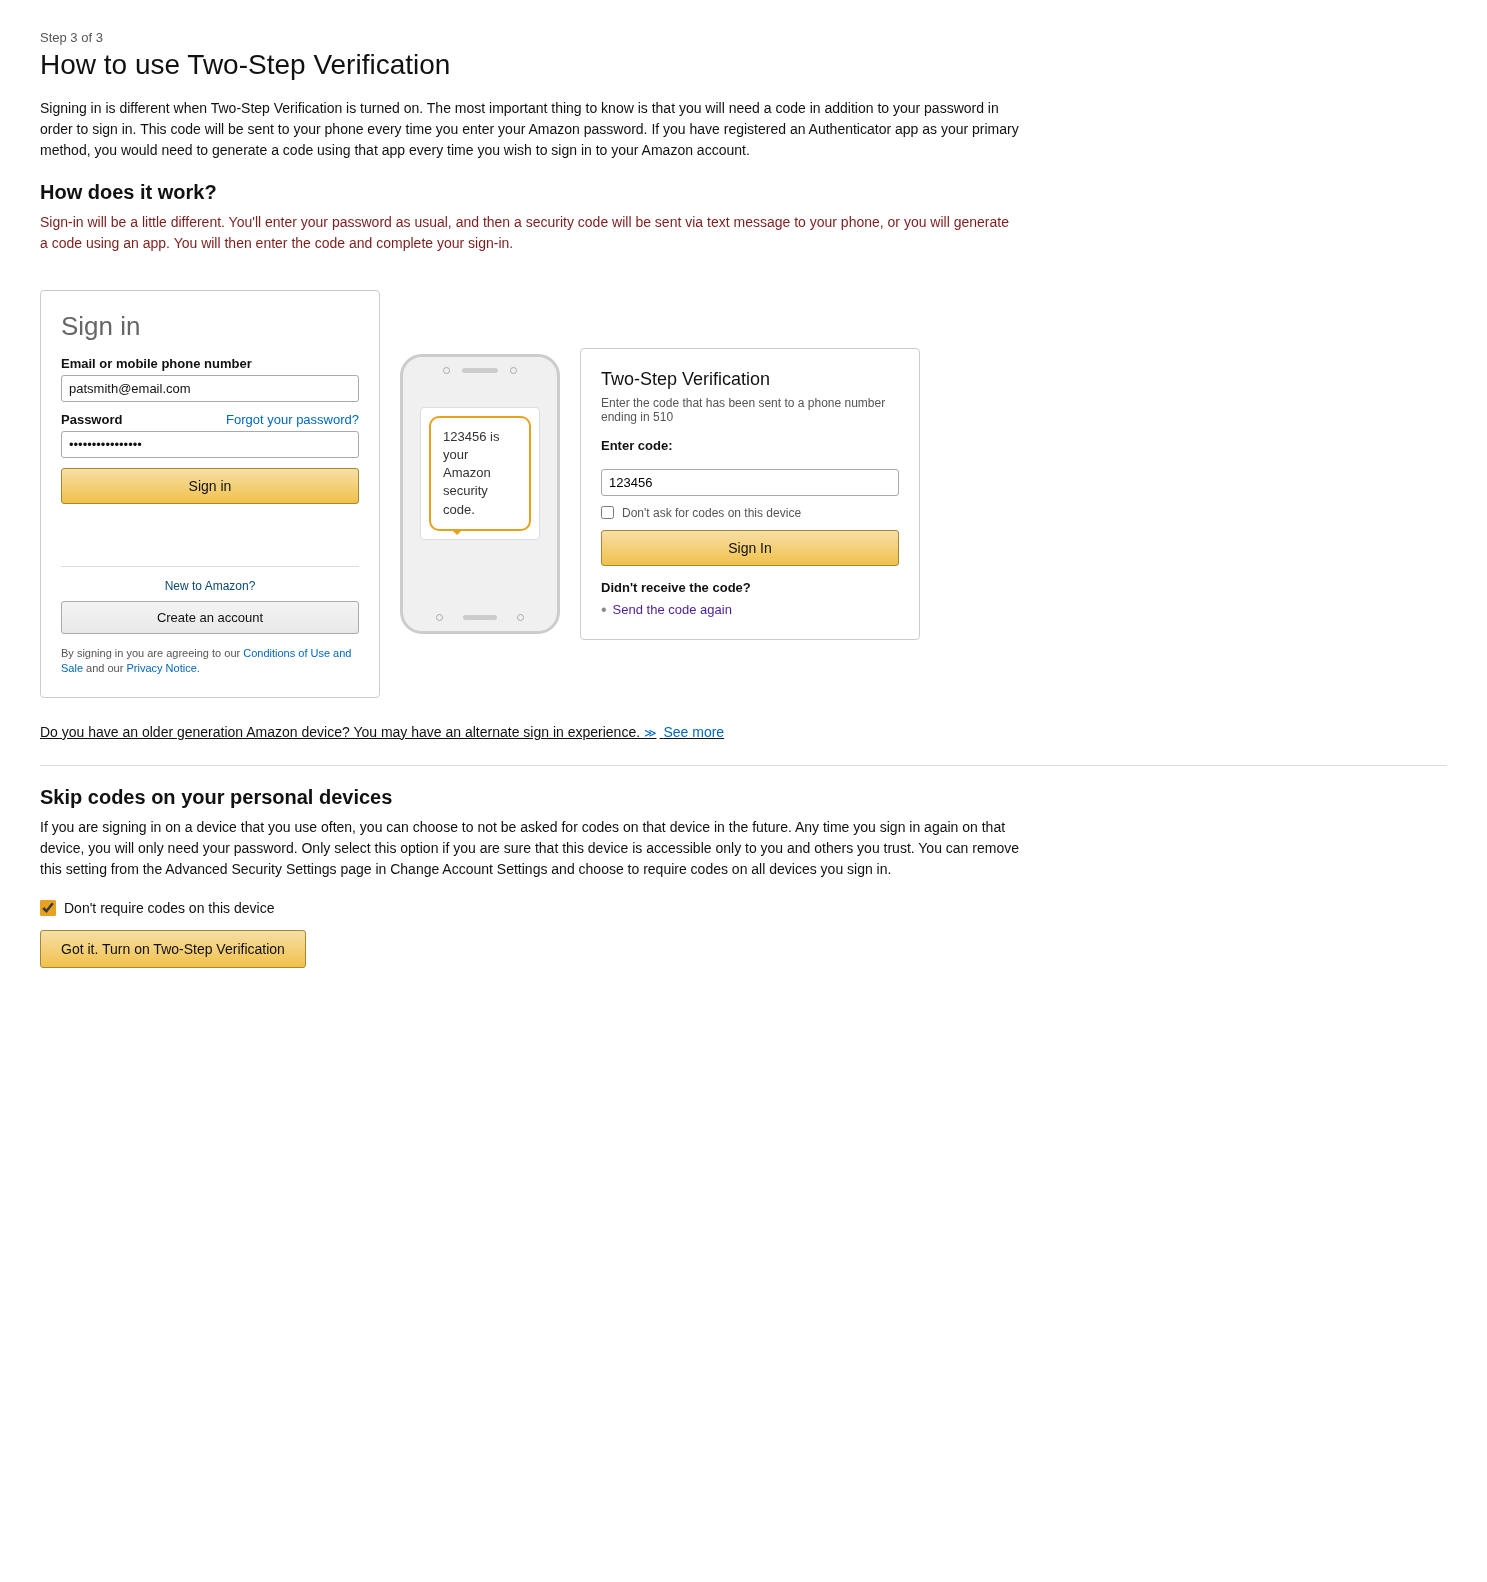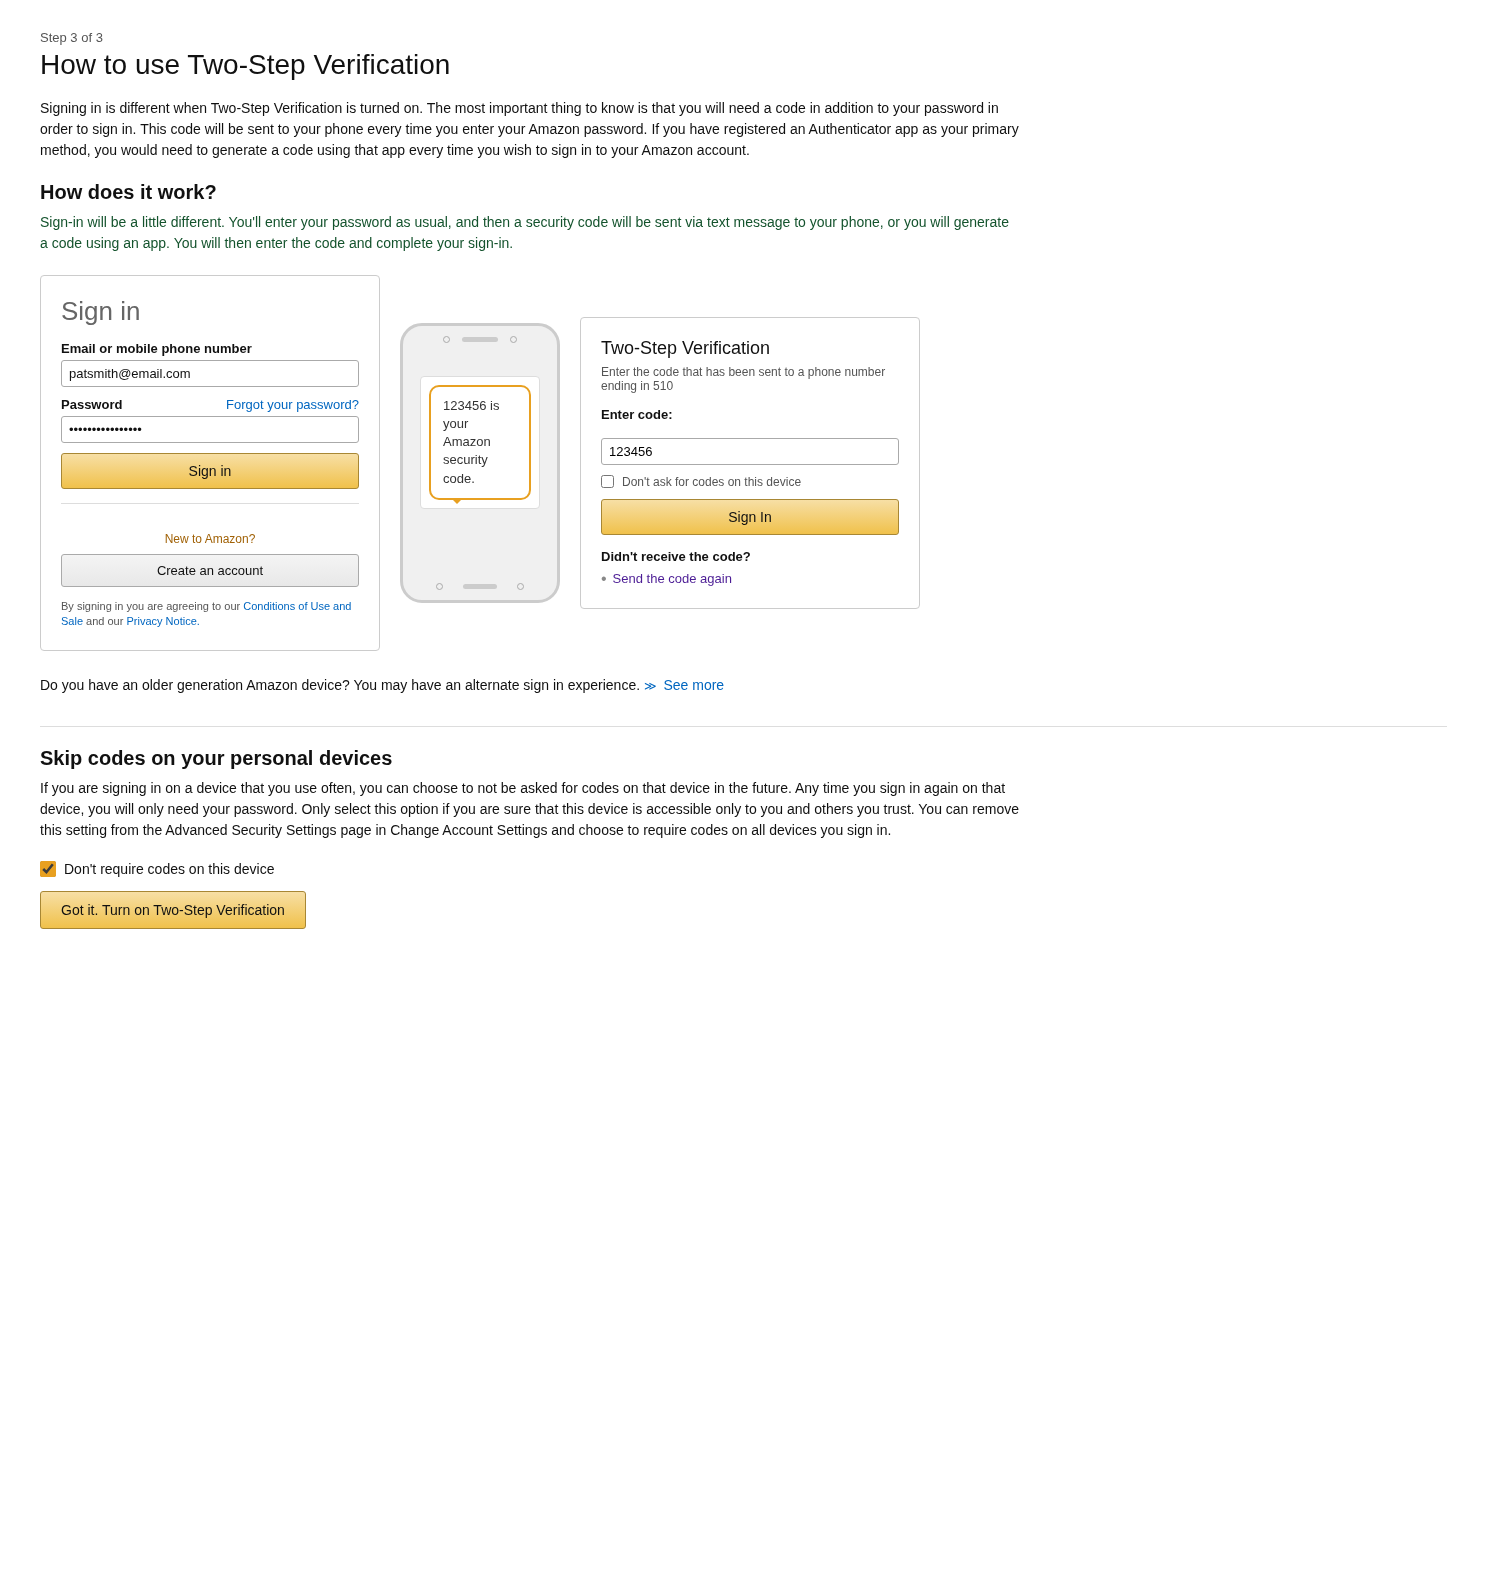--- a/index.html
+++ b/index.html
@@ -31,22 +31,22 @@
     }
     h2 {
       font-size: 20px;
       font-weight: bold;
       color: #111;
       margin-bottom: 8px;
     }
     .section-text {
       font-size: 14px;
       line-height: 1.5;
-      color: #14532d;
-      margin-bottom: 21px;
+      color: #7f1d1d;
+      margin-bottom: 36px;
       max-width: 980px;
     }
     .demo-panels {
       display: flex;
       gap: 0;
       align-items: center;
       margin-bottom: 24px;
       max-width: 1000px;
     }
     .panel {
@@ -103,24 +103,25 @@
       border: 1px solid #a88734;
       border-radius: 3px;
       font-size: 14px;
       color: #111;
       cursor: pointer;
       margin-bottom: 14px;
     }
     .new-to-amazon {
       text-align: center;
       font-size: 12px;
-      color: #a16207;
+      color: #0c4a6e;
       margin-bottom: 8px;
       border-top: 1px solid #ddd;
-      padding-top: 28px;
+      padding-top: 12px;
+      margin-top: 48px;
     }
     .btn-create {
       width: 100%;
       padding: 8px;
       background: linear-gradient(to bottom, #f4f4f4, #e8e8e8);
       border: 1px solid #aaa;
       border-radius: 3px;
       font-size: 13px;
       color: #111;
       cursor: pointer;
@@ -266,22 +267,23 @@
     .send-again-link {
       color: #4c1d95;
       font-size: 13px;
       text-decoration: none;
       cursor: pointer;
     }
     
     .older-device-text {
       font-size: 14px;
       color: #111;
-      margin-bottom: 30px;
+      margin-bottom: 22px;
       line-height: 1.5;
+      text-decoration: underline;
     }
     .see-more-link {
       color: #0066c0;
       text-decoration: none;
       font-size: 14px;
     }
     .see-more-icon {
       color: #0066c0;
       font-size: 12px;
       margin-right: 3px;

